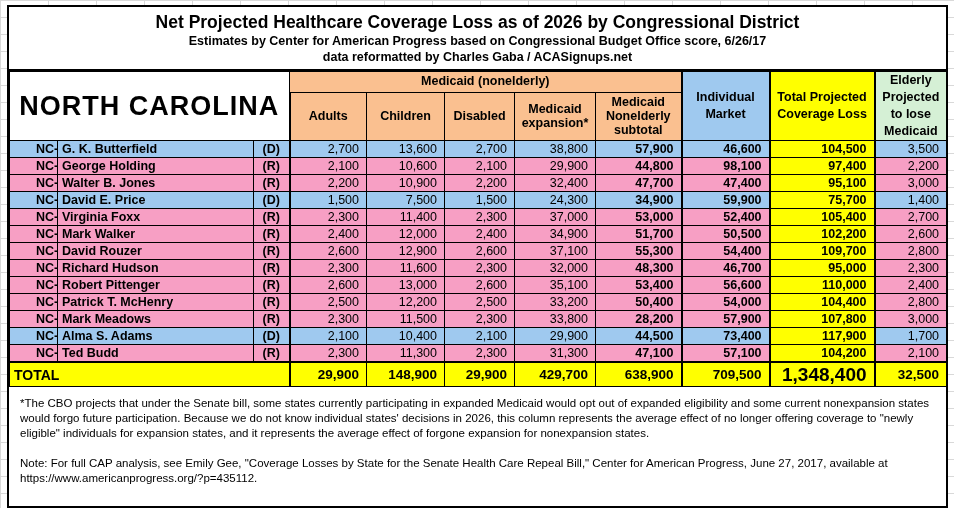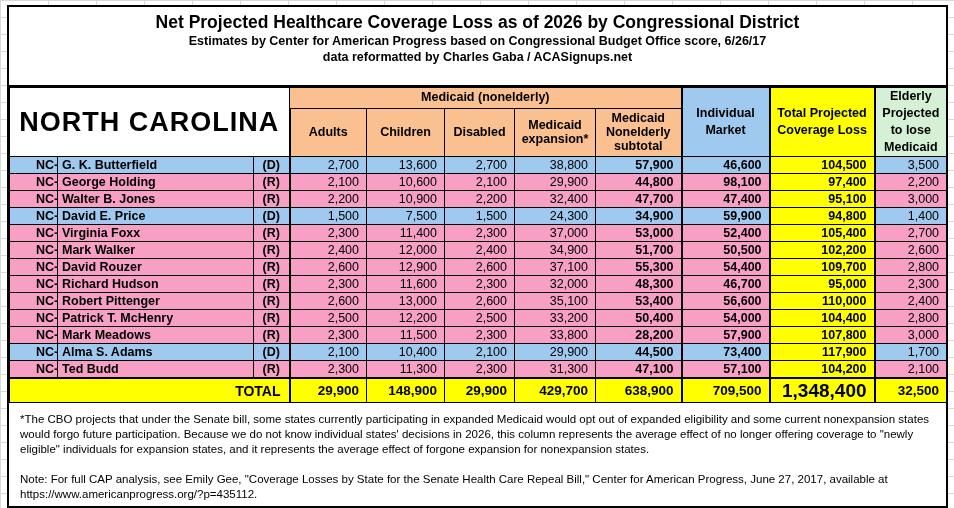--- a/index.html
+++ b/index.html
@@ -9,21 +9,21 @@
     background:#fff;
     background-image:
       linear-gradient(to right,#d9d9d9 1px,transparent 1px),
       linear-gradient(to bottom,#d9d9d9 1px,transparent 1px);
     background-size:48px 17px;
   }
   .sheet{
     position:absolute;left:7px;top:5px;width:941px;height:503px;
     border:2px solid #000;background:#fff;box-sizing:border-box;overflow:hidden;
   }
-  .titleblock{text-align:center;border-bottom:2px solid #000;padding:5px 0 20px;background:#fff;}
+  .titleblock{text-align:center;border-bottom:2px solid #000;padding:5px 0 4px;background:#fff;}
   .t1{font-size:17.5px;font-weight:bold;line-height:21px;}
   .t2{font-size:12.5px;font-weight:bold;line-height:16px;}
 
   table{border-collapse:collapse;table-layout:fixed;width:100%;}
   th,td{border:1px solid #000;padding:0 4px;overflow:hidden;white-space:nowrap;vertical-align:middle;}
   th{font-size:12.5px;font-weight:bold;white-space:normal;line-height:14px;text-align:center;}
   .group-h th{height:19px;line-height:17px;}
   .sub-h th{height:45px;}
   .state{font-size:27px;font-weight:bold;background:#fff;text-align:center;letter-spacing:1px;}
   .peach{background:var(--peach,#FAC090);margin-top:20px;}
@@ -36,21 +36,21 @@
   tr.rep td{background:var(--row_rep,#F79FC4);}
   td.total-col{background:var(--yellow,#FFFF00) !important;}
   .c-district{font-weight:bold;text-align:center;padding-left:26px;}
   .c-name{font-weight:bold;text-align:left;}
   .c-party{font-weight:bold;text-align:center;padding:0 2px;}
   .num{text-align:right;padding-right:7px;}
   .bold{font-weight:bold;}
   .sep{border-left:2px solid #000;}
 
   tr.total-row td{background:var(--yellow,#FFFF00);font-weight:bold;height:23px;border-top:2px solid #000;font-size:13.5px;}
-  tr.total-row td.t-label{text-align:right;font-size:14px;padding-right:8px;}
+  tr.total-row td.t-label{text-align:left;font-size:14px;padding-right:8px;}
   tr.total-row td.grand{font-size:19px;}
 
   .notes{padding:9px 7px 0 11px;font-size:11.5px;line-height:15px;background:#fff;}
   .notes p{margin:0;white-space:normal;}
   .note2{margin-top:15px !important;}
 </style>
 </head>
 <body>
 
 <div class="sheet">
@@ -134,21 +134,21 @@
         <tr class="data dem">
           <td class="c-district">NC-04</td>
           <td class="c-name">David E. Price</td>
           <td class="c-party">(D)</td>
           <td class="num sep">1,500</td>
           <td class="num">7,500</td>
           <td class="num">1,500</td>
           <td class="num">24,300</td>
           <td class="num bold">34,900</td>
           <td class="num bold sep">59,900</td>
-          <td class="num bold sep total-col">94,800</td>
+          <td class="num bold sep total-col">75,700</td>
           <td class="num sep">1,400</td>
         </tr>
         <tr class="data rep">
           <td class="c-district">NC-05</td>
           <td class="c-name">Virginia Foxx</td>
           <td class="c-party">(R)</td>
           <td class="num sep">2,300</td>
           <td class="num">11,400</td>
           <td class="num">2,300</td>
           <td class="num">37,000</td>

